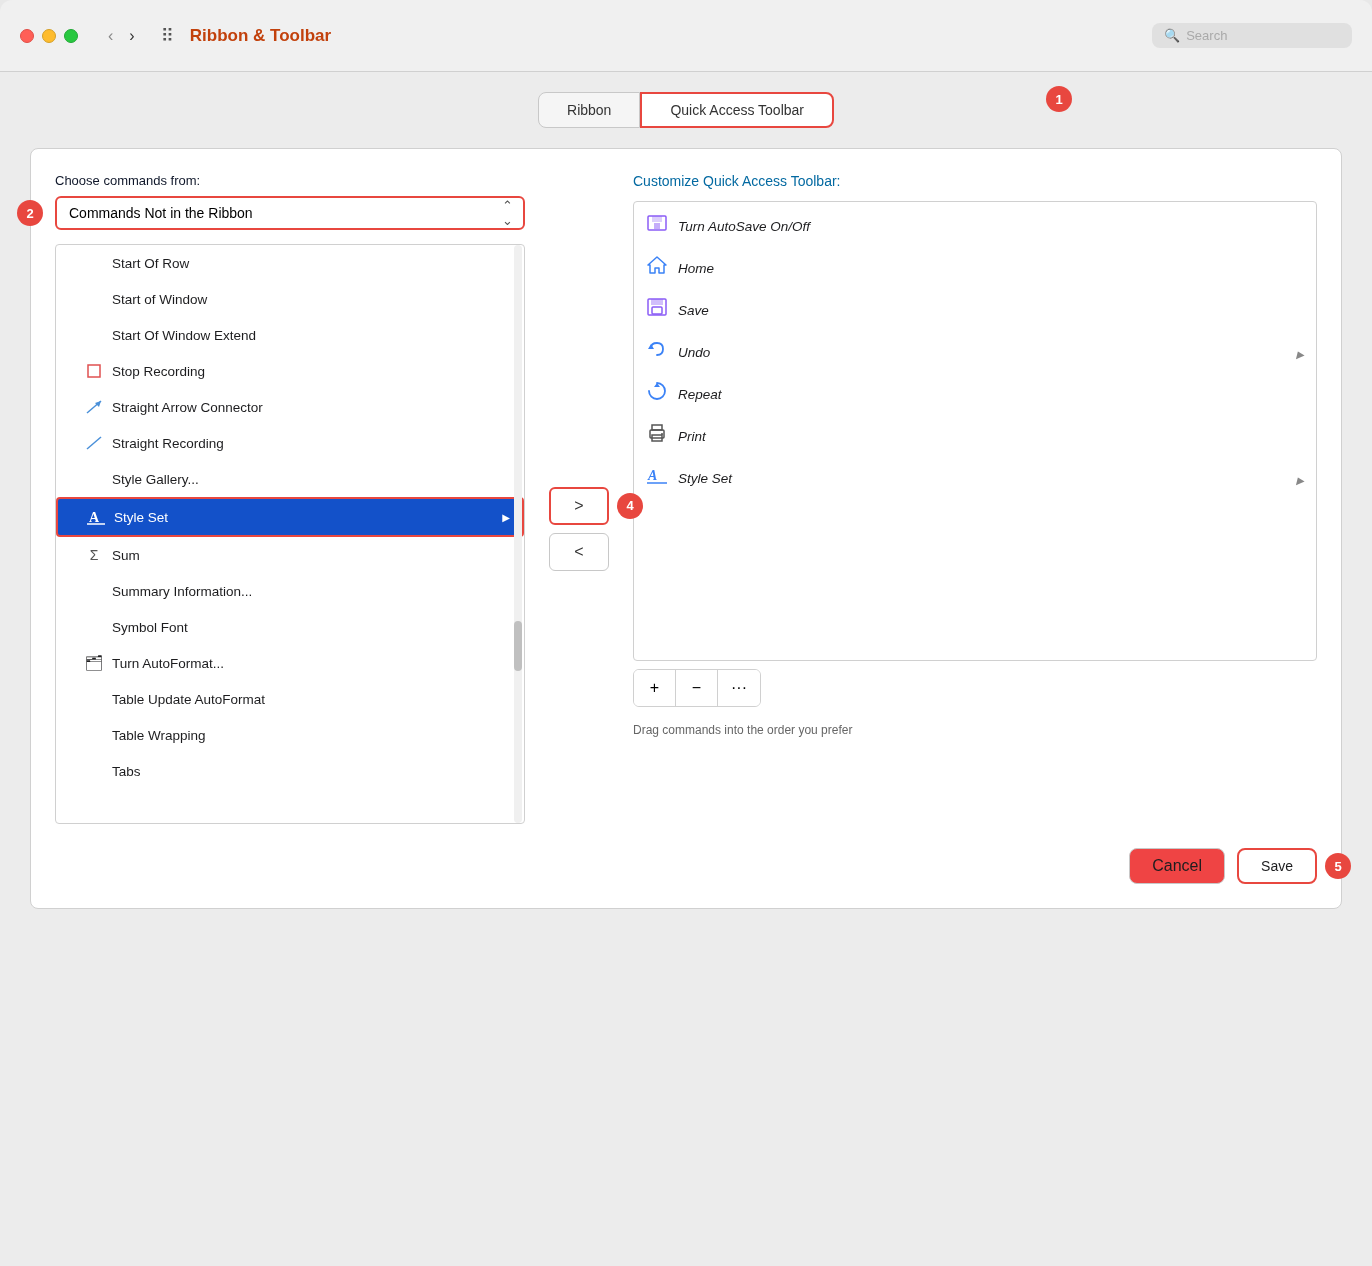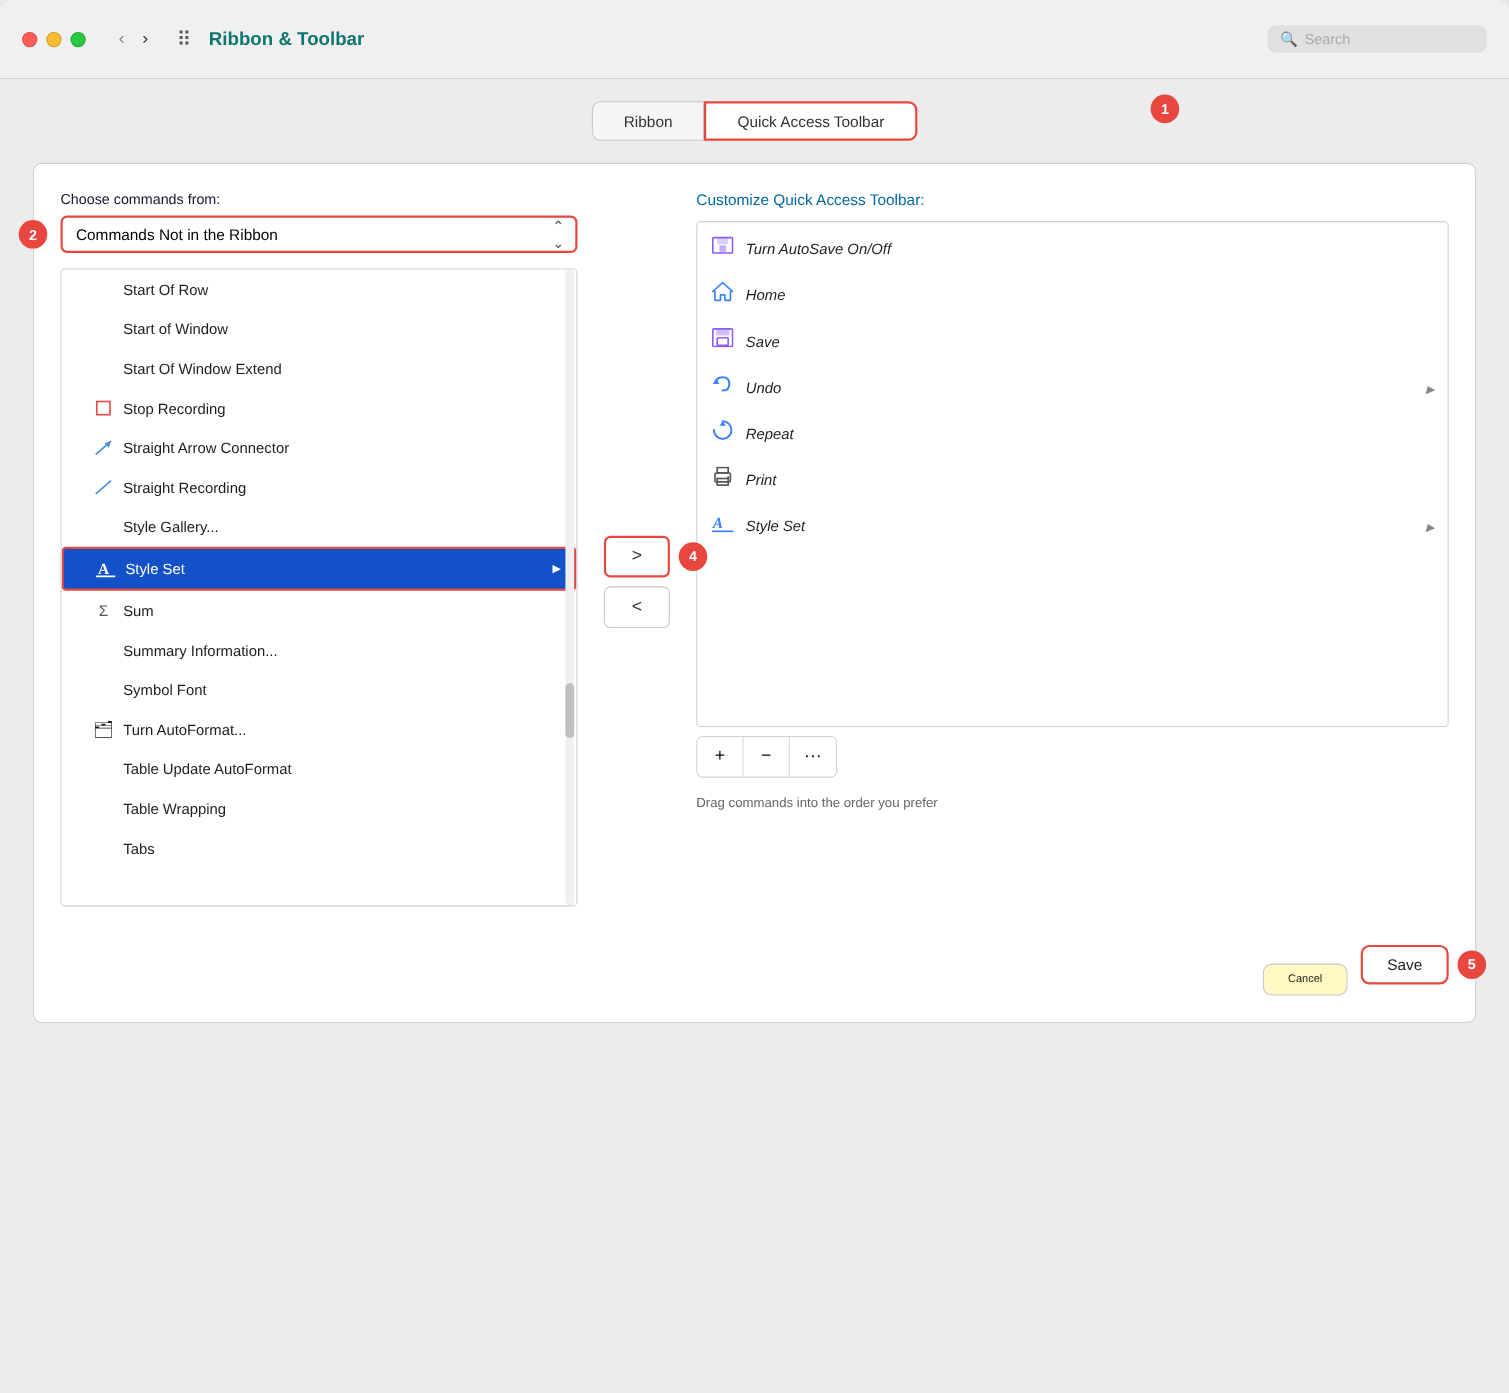--- a/index.html
+++ b/index.html
@@ -50,21 +50,21 @@
     }
     .nav-arrow.active { color: #333; cursor: pointer; }
     .grid-icon {
       margin-left: 4px;
       color: #555;
       font-size: 18px;
     }
     .titlebar-title {
       font-size: 17px;
       font-weight: 600;
-      color: #0f766e;
+      color: #c2410c;
       flex: 1;
     }
     .search-bar {
       display: flex;
       align-items: center;
       background: #e0e0e0;
       border-radius: 8px;
       padding: 5px 12px;
       width: 200px;
       gap: 6px;
@@ -286,27 +286,26 @@
     
     .bottom-row {
       display: flex;
       justify-content: flex-end;
       align-items: center;
       gap: 12px;
       margin-top: 24px;
     }
     .cancel-btn {
       padding: 8px 22px;
-      background: #fef9c3;
+      background: #ef4444;
       border: 1px solid #c8c8c8;
       border-radius: 8px;
-      font-size: 10px;
+      font-size: 16px;
       cursor: pointer;
       color: #1d1d1f;
-      margin-top: 28px;
     }
     .save-btn {
       padding: 8px 22px;
       background: white;
       border: 2px solid #e8473f;
       border-radius: 8px;
       font-size: 14px;
       cursor: pointer;
       color: #1d1d1f;
       font-weight: 500;

